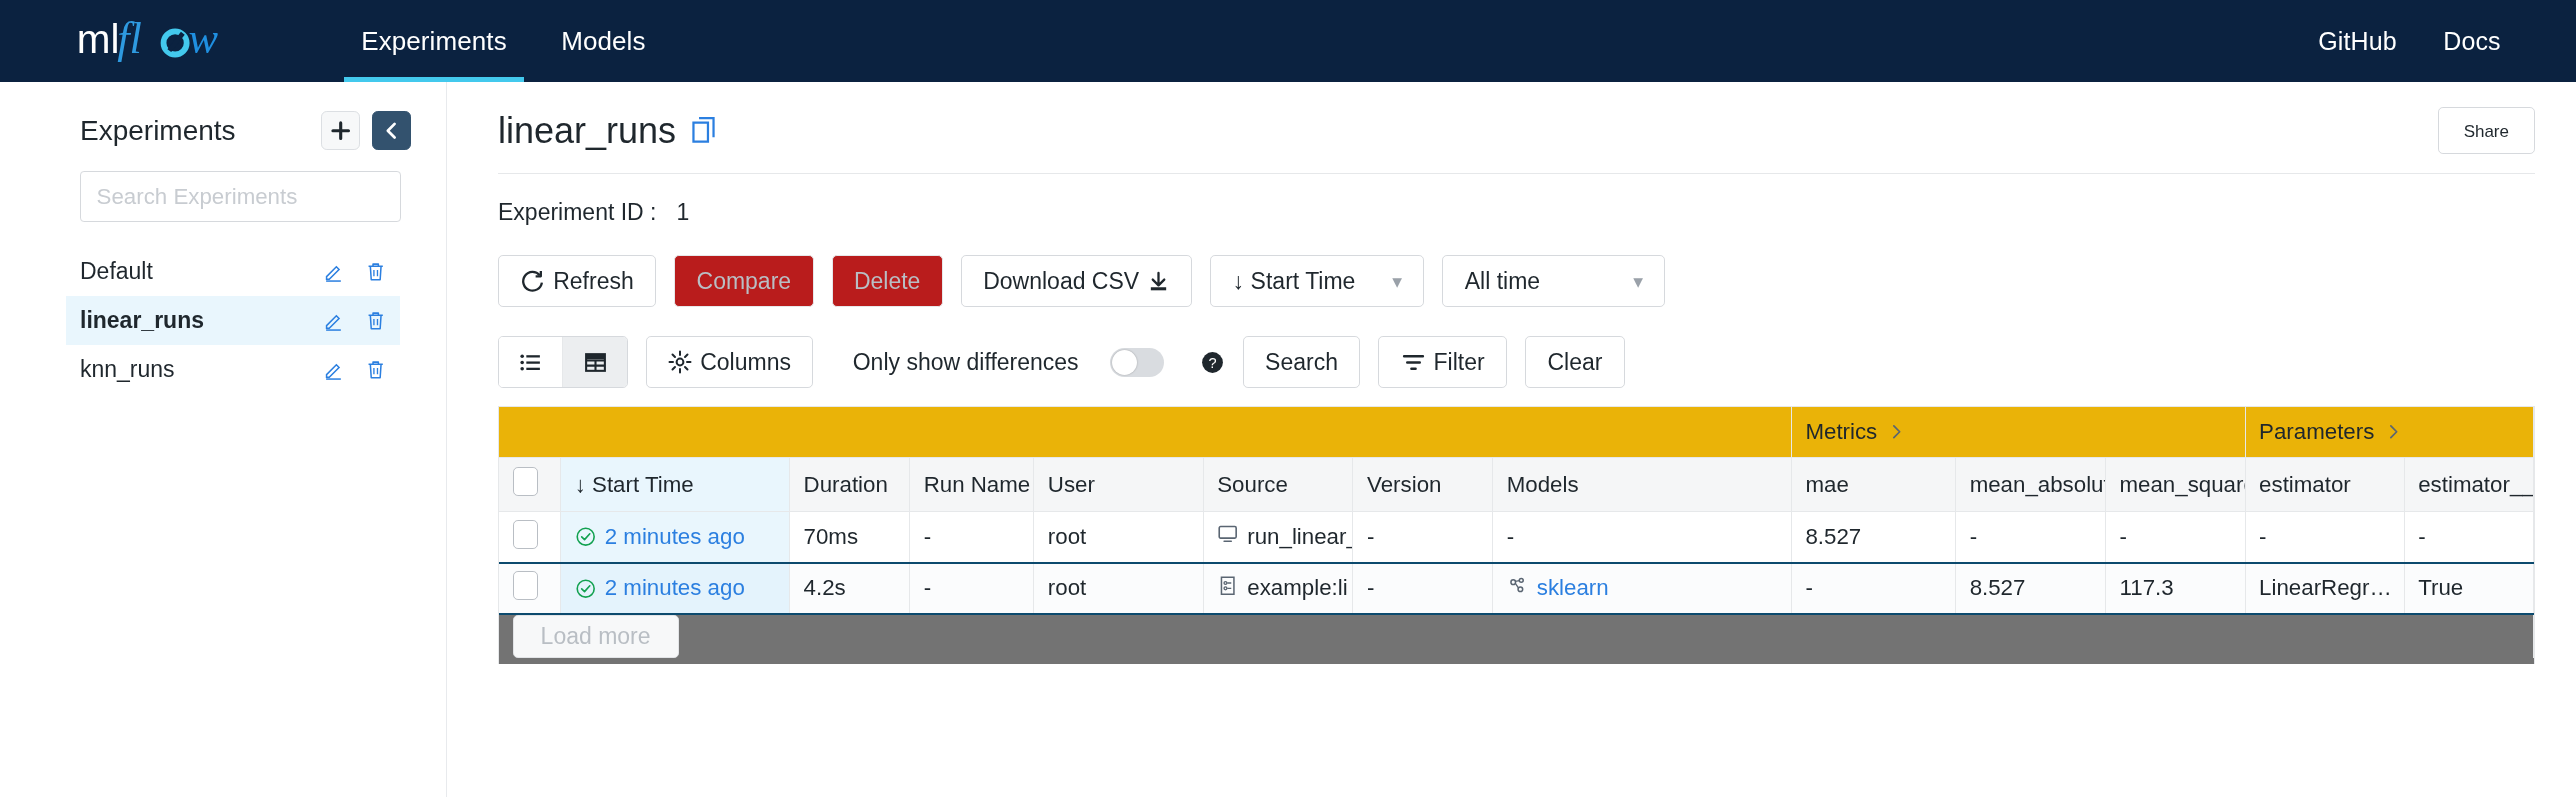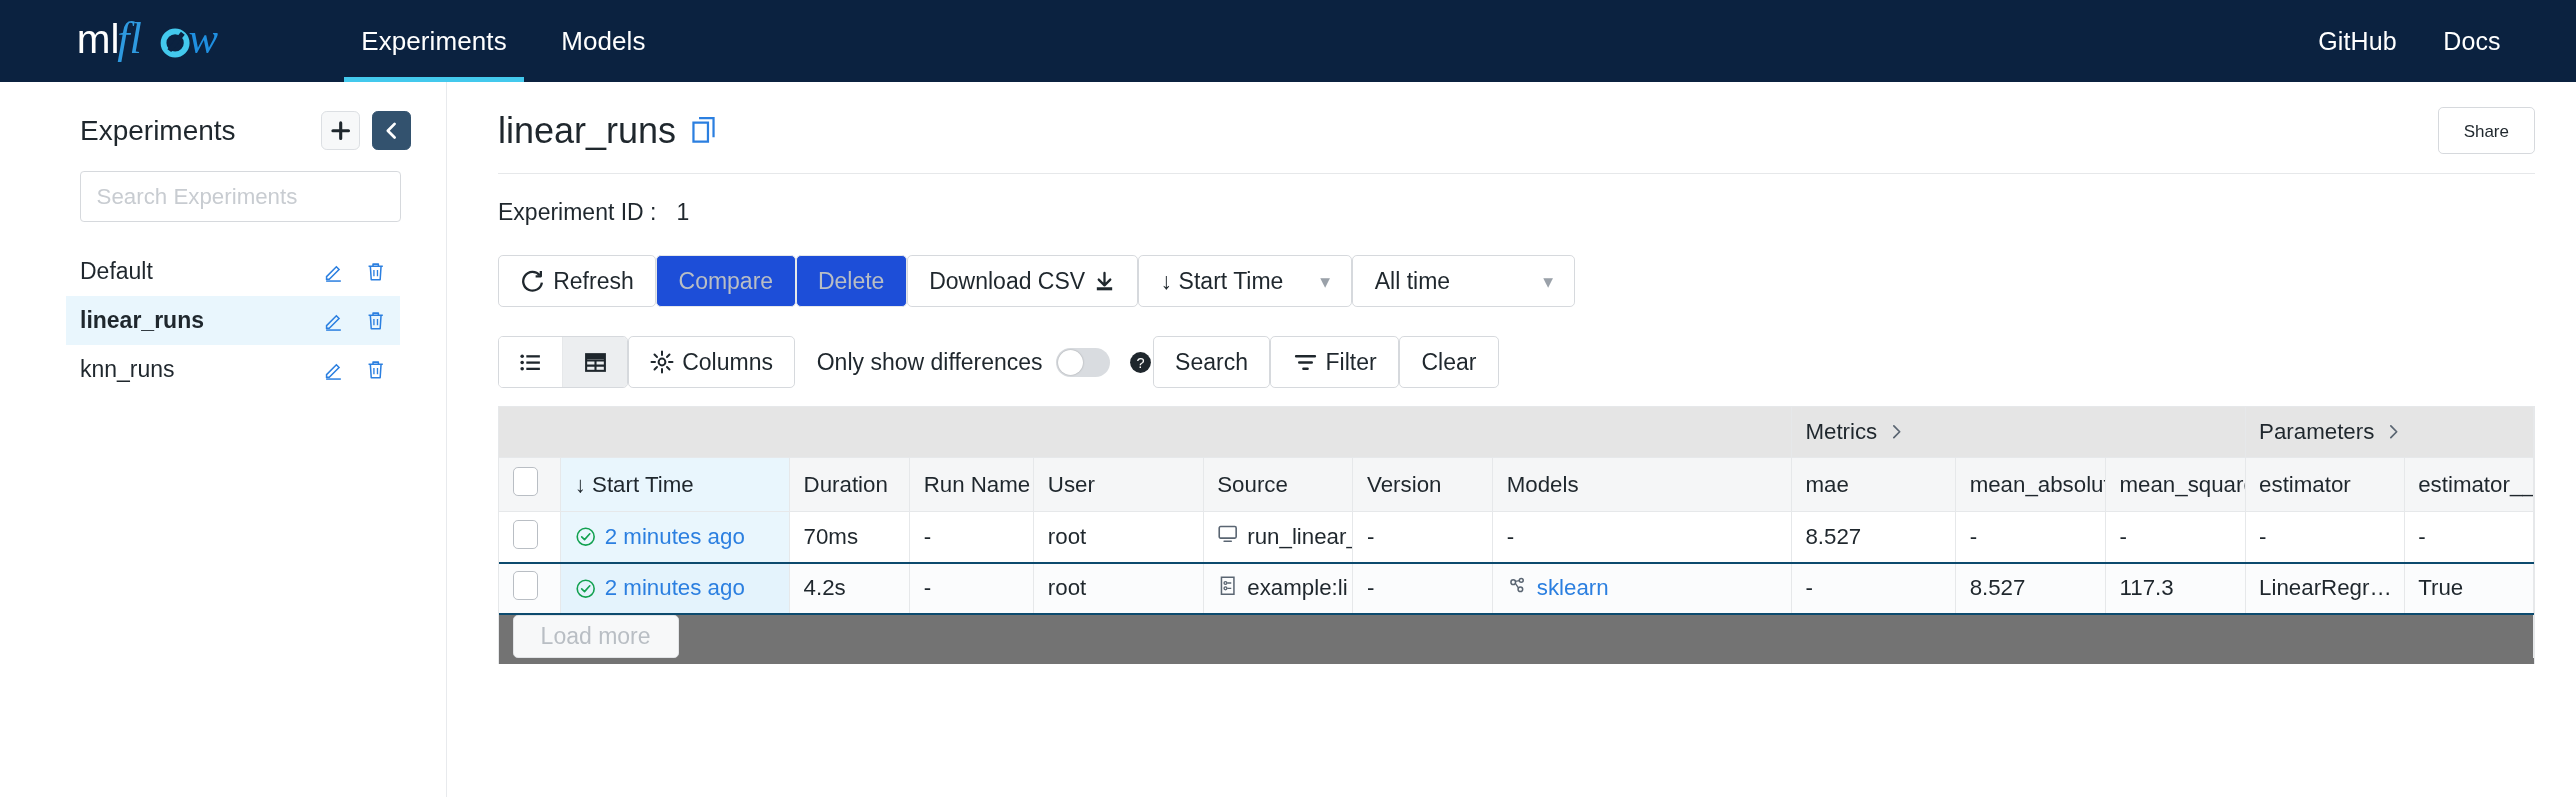--- a/index.html
+++ b/index.html
@@ -91,28 +91,28 @@
   .exp-id { font-size: 23px; margin-top: 25px; }
   .exp-id .lbl { color: #1f272d; }
   .exp-id .val { margin-left: 13.6px; }
 
   .desc-row { display: flex; align-items: center; margin-top: 37px; gap: 17.5px; }
   .caret { width: 0; height: 0; border-left: 10.7px solid #1f272d; border-top: 6.8px solid transparent; border-bottom: 6.8px solid transparent; cursor: pointer; }
   .desc-label { font-size: 25px; }
   .desc-edit { font-size: 23px; color: #2b7fe0; cursor: pointer; }
 
   
-  .toolbar { display: flex; align-items: center; gap: 0; margin-top: 29px; }
+  .toolbar { display: flex; align-items: center; gap: 18px; margin-top: 29px; }
   .tb-btn {
     height: 52px; border: 1px solid #d6d9dd; border-radius: 4.9px;
     background: #fff; padding: 0 21.4px; font-size: 23px; color: #1f272d;
     display: flex; align-items: center; gap: 7.8px; cursor: pointer;
     font-family: "Liberation Sans", sans-serif; white-space: nowrap;
   }
-  .tb-btn.disabled { background: #1d4ed8; border-color: #e6e8ea; color: #b9bec4; cursor: default; }
+  .tb-btn.disabled { background: #b91c1c; border-color: #e6e8ea; color: #b9bec4; cursor: default; }
   .tb-btn.sel-group { width: 214px; justify-content: space-between; }
   .tb-btn.wide { width: 223px; justify-content: space-between; }
   .chev { color: #9aa1a9; font-size: 19.4px; }
 
   .seg { display: flex; height: 52px; border: 1px solid #d6d9dd; border-radius: 4.9px; overflow: hidden; }
   .seg-item { width: 64px; display: flex; align-items: center; justify-content: center; background: #fff; cursor: pointer; border-right: 1px solid #e6e8ea; }
   .seg-item:last-child { border-right: 0; }
   .seg-item.active { background: #eceef0; }
 
   .diff-label { font-size: 23px; margin-left: 21.4px; }
@@ -133,21 +133,21 @@
   .showing { font-size: 23px; margin-top: 27px; color: #1f272d; }
 
   
   .tbl-wrap { margin-top: 17.5px; margin-right: 41px; border: 1px solid #e6e8ea; border-bottom: 0; }
   table.runs { border-collapse: collapse; table-layout: fixed; width: 100%; }
   table.runs th, table.runs td {
     font-size: 22.3px; font-weight: normal; text-align: left;
     padding: 0 13.6px; height: 43px; border-right: 1px solid #e6e8ea;
     white-space: nowrap; overflow: hidden;
   }
-  tr.grouprow th { background: #e5e5e5; height: 51px; border-bottom: 1px solid #e6e8ea; color: #1f272d; }
+  tr.grouprow th { background: #eab308; height: 51px; border-bottom: 1px solid #e6e8ea; color: #1f272d; }
   tr.grouprow th.blank { border-right: 1px solid #e6e8ea; }
   .group-lbl { display: inline-flex; align-items: center; gap: 11.7px; cursor: pointer; }
   tr.headrow th { background: #f5f6f7; height: 54px; border-bottom: 1px solid #e6e8ea; }
   tr.headrow th.sorted { background: #e9f6fd; cursor: pointer; }
   tr.datarow td { background: #fff; border-bottom: 2px solid #0c4a6e; height: 51px; }
   tr.datarow td.sorted { background: #e9f6fd; }
   tr.datarow.alt td { background: #fbfcfd; }
   tr.datarow.alt td.sorted { background: #e4f3fc; }
   .cb {
     width: 25px; height: 29px; border: 1px solid #b9bec4; border-radius: 4.9px; background: #fff;

